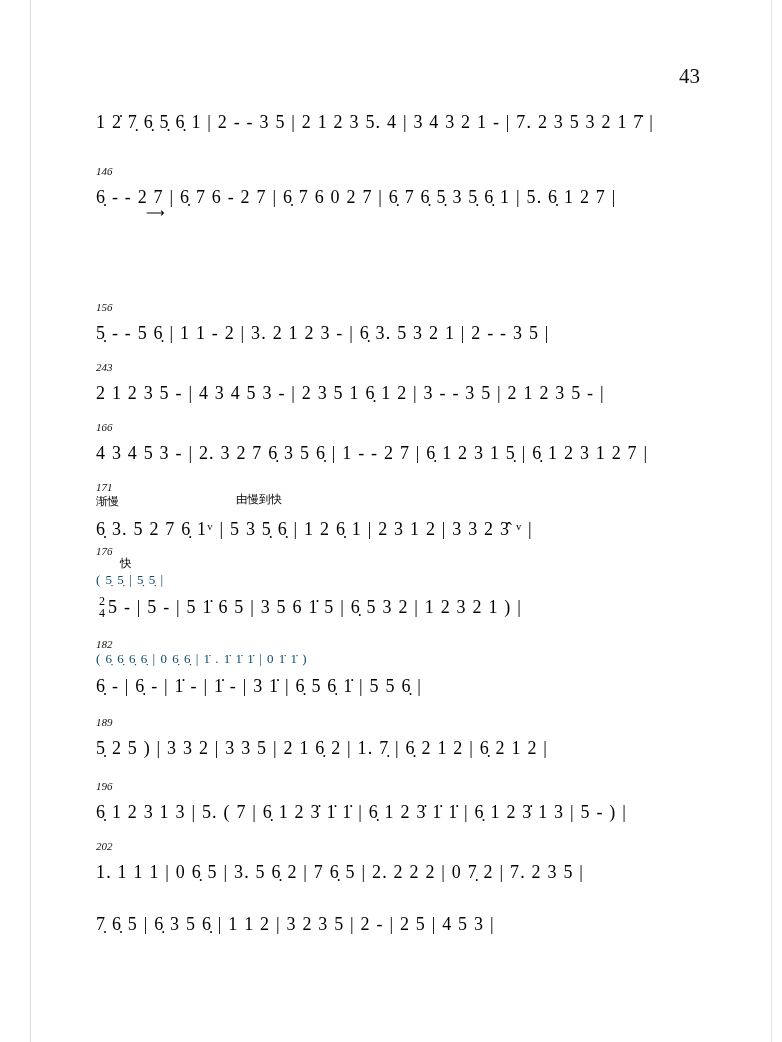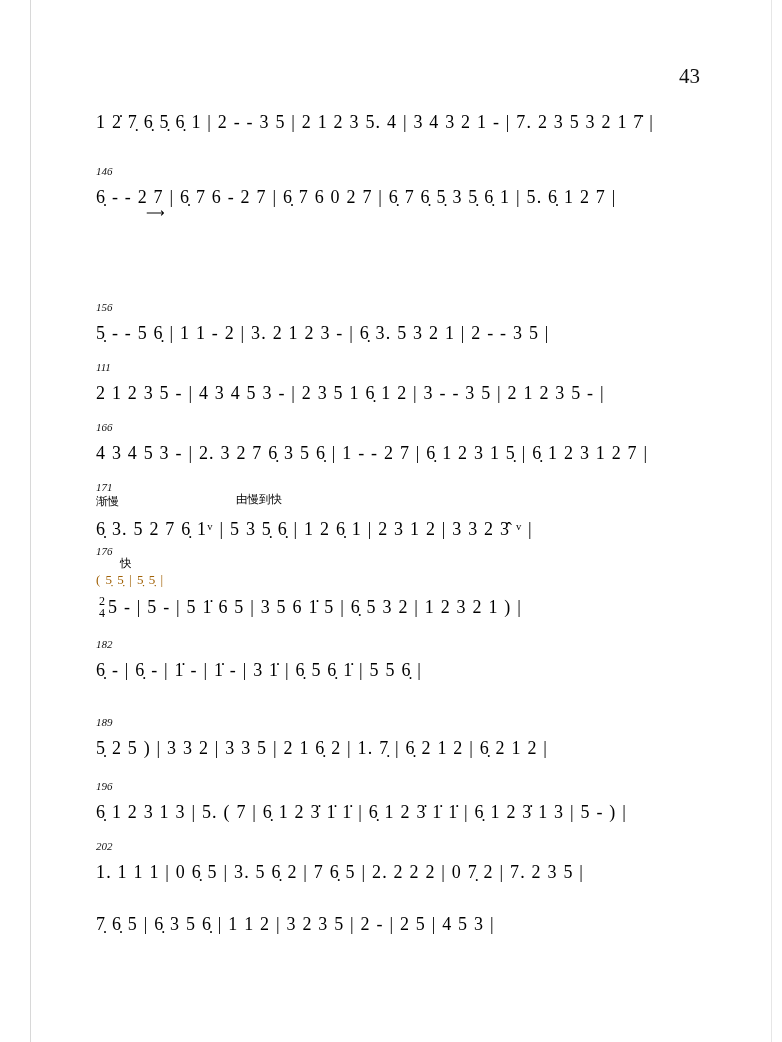--- a/index.html
+++ b/index.html
@@ -71,21 +71,21 @@
     line-height: 30px;
   }
   .tempo-cn {
     font-family: "Liberation Sans", sans-serif;
     font-size: 11.5px;
     color: #000;
   }
   .small-row {
     font-family: "Liberation Serif", serif;
     font-size: 13px;
-    color: #a16207;
+    color: #0c4a6e;
     letter-spacing: 1px;
     height: 16px;
   }
   .timesig {
     display: inline-block;
     position: relative;
     width: 12px;
     height: 28px;
     vertical-align: bottom;
     font-size: 12px;
@@ -123,21 +123,21 @@
 
 
   <div class="system" style="top:301px;">
     <div class="measure-number">156</div>
     <div class="staff-line">
       <span class="notes">5̣  -  -  5 6̣ | 1 1  -  2 | 3. 2 1 2 3  - | 6̣  3. 5 3 2 1 | 2  -  -  3 5 |</span>
     </div>
   </div>
 
   <div class="system" style="top:361px;">
-    <div class="measure-number">111</div>
+    <div class="measure-number">243</div>
     <div class="staff-line">
       <span class="notes">2 1 2 3 5  - | 4 3 4 5 3  - | 2  3 5 1 6̣ 1 2 | 3  -  -  3 5 | 2 1 2 3 5  - |</span>
     </div>
   </div>
 
   <div class="system" style="top:421px;">
     <div class="measure-number">166</div>
     <div class="staff-line">
       <span class="notes">4 3 4 5 3  - | 2. 3 2 7 6̣ 3 5 6̣ | 1  -  -  2 7 | 6̣ 1 2 3 1  5̣ | 6̣ 1 2 3 1  2 7 |</span>
     </div>
@@ -164,20 +164,21 @@
       <span class="timesig">
         <span class="num">2</span>
         <span class="den">4</span>
       </span>
       <span class="notes">5  -   |  5  -   |  5  1̇  6 5 | 3 5 6 1̇ 5  | 6̣ 5  3 2  | 1 2 3 2 1 ) |</span>
     </div>
   </div>
 
   <div class="system" style="top:638px;">
     <div class="measure-number">182</div>
+    <div class="small-row">( 6̣ 6̣  6̣ 6̣   |  0 6̣ 6̣    |  1̇ . 1̇ 1̇ 1̇   |  0 1̇ 1̇  )</div>
     <div class="staff-line">
       <span class="notes">6̣  -   |  6̣  -   |  1̇  -   |  1̇  -  |  3  1̇  | 6̣ 5 6̣ 1̇ | 5 5  6̣ |</span>
     </div>
   </div>
 
   <div class="system" style="top:716px;">
     <div class="measure-number">189</div>
     <div class="staff-line">
       <span class="notes">5̣ 2 5 ) | 3 3   2  | 3 3   5 | 2 1 6̣ 2 | 1.  7̣ | 6̣ 2 1 2 | 6̣ 2 1 2 |</span>
     </div>

